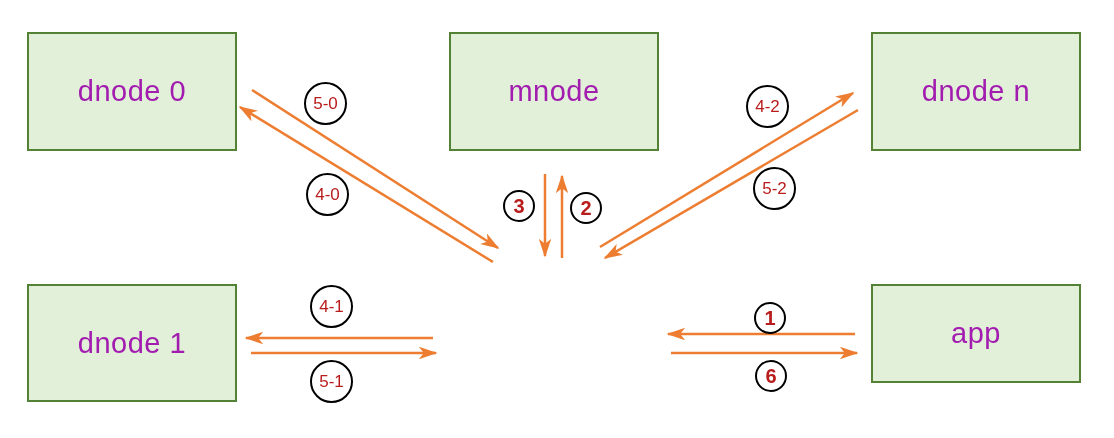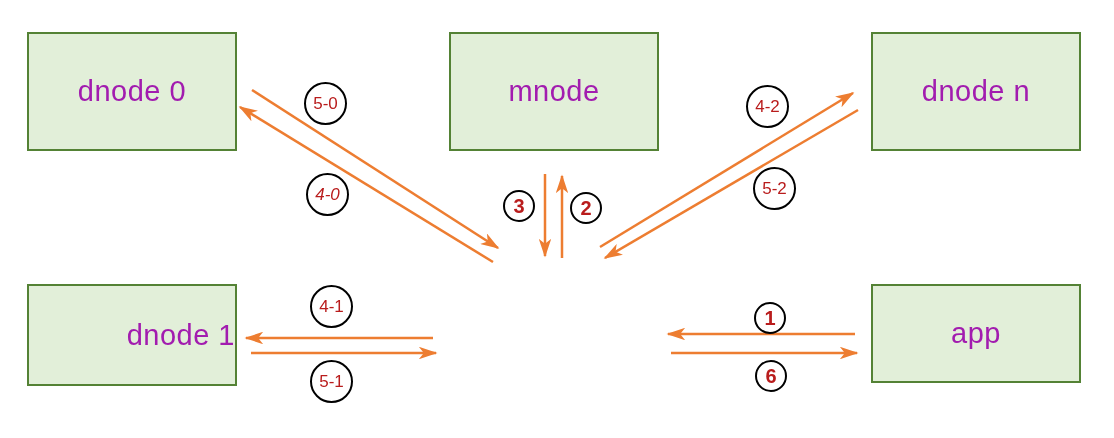--- a/index.html
+++ b/index.html
@@ -20,38 +20,38 @@
     box-sizing:border-box;
     background:var(--node-fill,#e2efd9);
     border:2px solid var(--node-border,#548235);
     display:flex; align-items:center; justify-content:center;
     font-size:29px; color:#a21caf;
     letter-spacing:0.5px;
   }
   .node.n-dnode0 { left:27px;  top:32px;  }
   .node.n-mnode  { left:449px; top:32px;  }
   .node.n-dnoden { left:871px; top:32px;  }
-  .node.n-dnode1 { left:27px;  top:284px; height:102px;justify-content:flex-end; }
+  .node.n-dnode1 { left:27px;  top:284px; height:118px; }
   .node.n-taosc  { left:449px; top:284px; height:118px; }
   .node.n-app    { left:871px; top:284px; height:99px; }
 
   .elabel {
     position:absolute;
     box-sizing:border-box;
     background:#ffffff;
     border:2px solid var(--label-border,#000000);
     border-radius:50%;
     display:flex; align-items:center; justify-content:center;
     color:#b91c1c;
   }
   .elabel.pair   { width:43px; height:43px; font-size:17px; }
   .elabel.single { width:32px; height:32px; font-size:20px; font-weight:600; }
 
   .el-5-0 { left:304px; top:82px;  }
-  .el-4-0 { left:306px; top:173px;font-style:italic; }
+  .el-4-0 { left:306px; top:173px; }
   .el-3   { left:503px; top:190px; }
   .el-2   { left:570px; top:192px; }
   .el-4-2 { left:746px; top:85px;  }
   .el-5-2 { left:753px; top:167px;text-align:center; }
   .el-4-1 { left:310px; top:285px; }
   .el-5-1 { left:310px; top:360px; }
   .el-1   { left:754px; top:302px; }
   .el-6   { left:755px; top:360px; }
 </style>
 </head>

